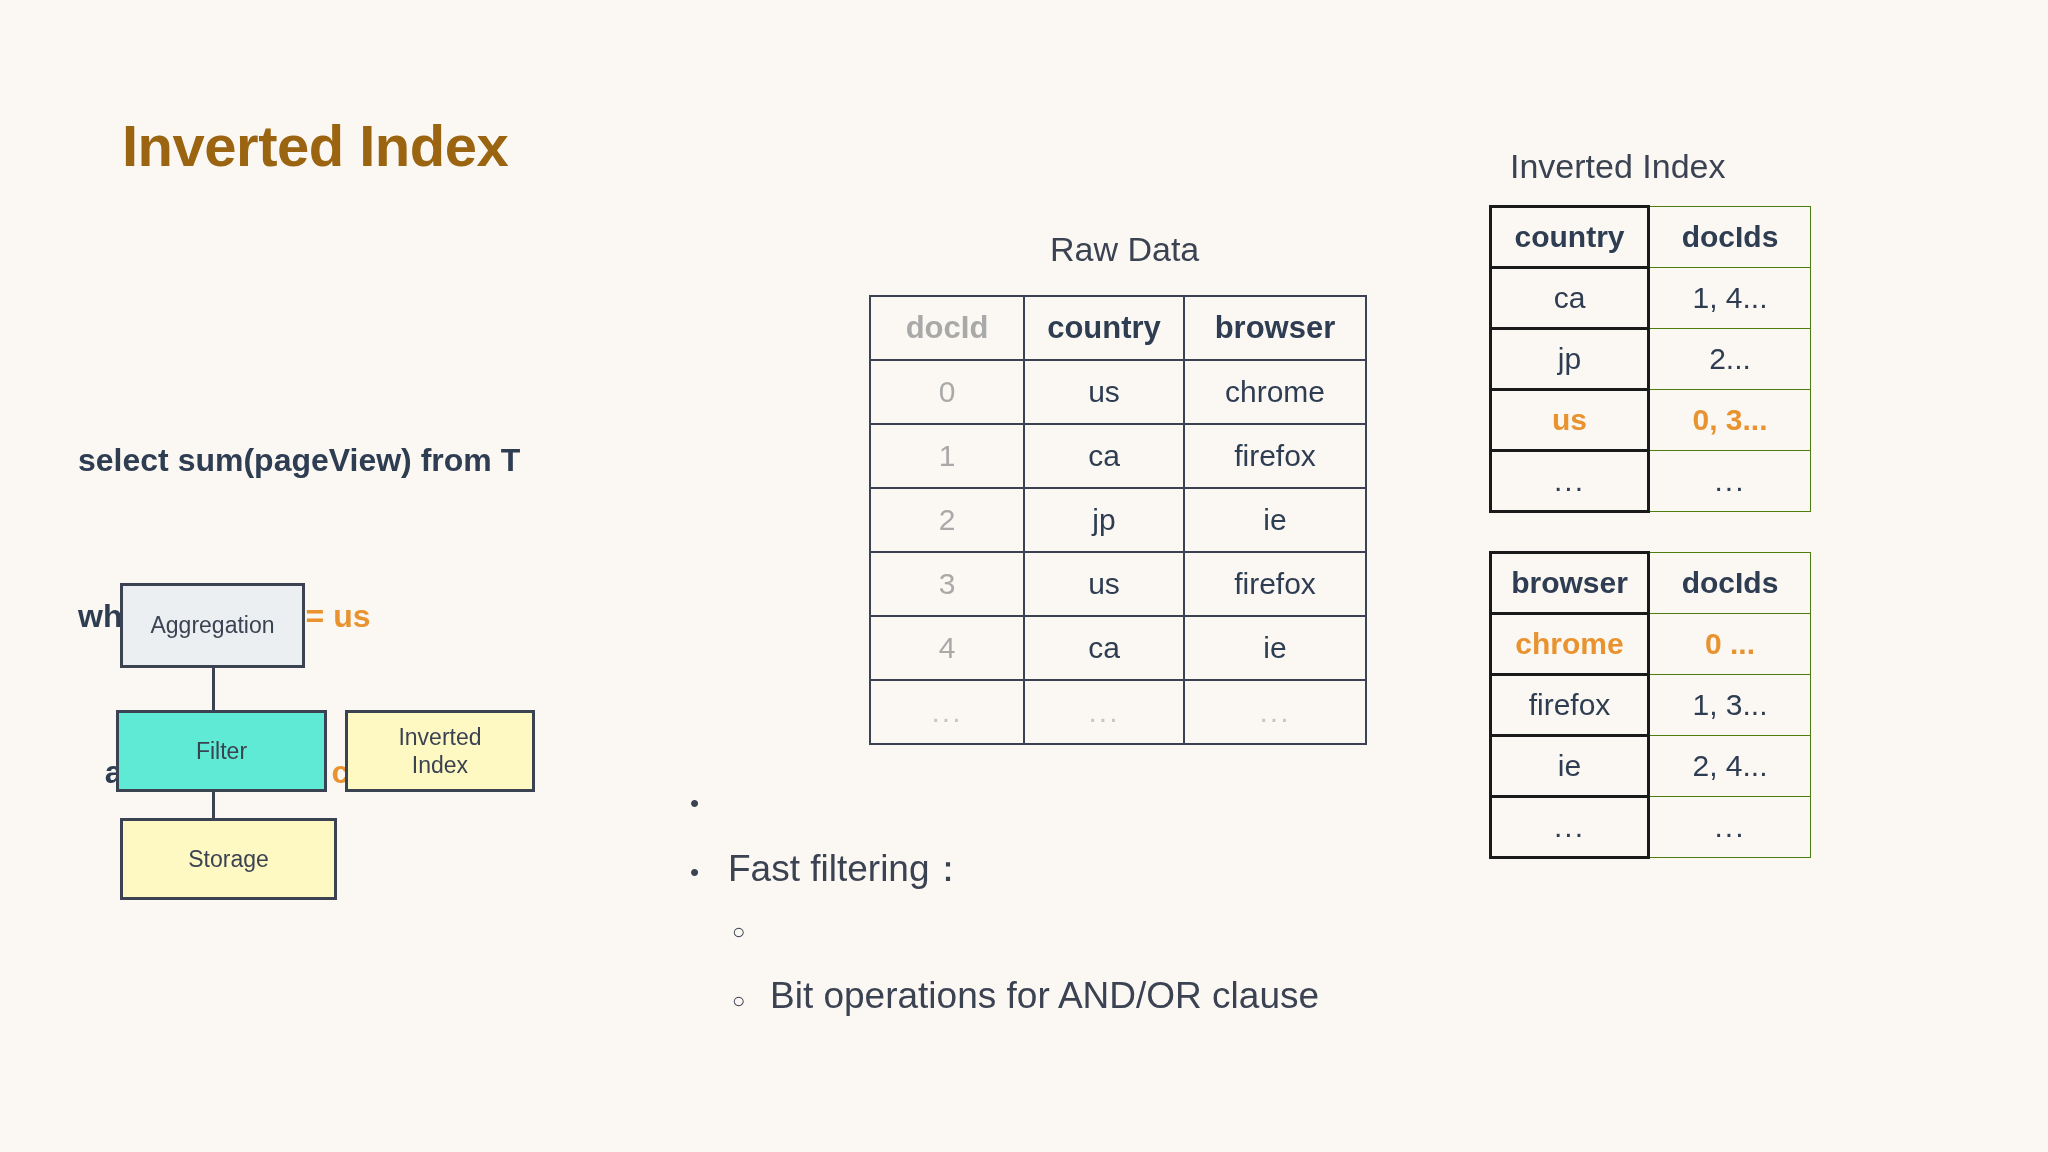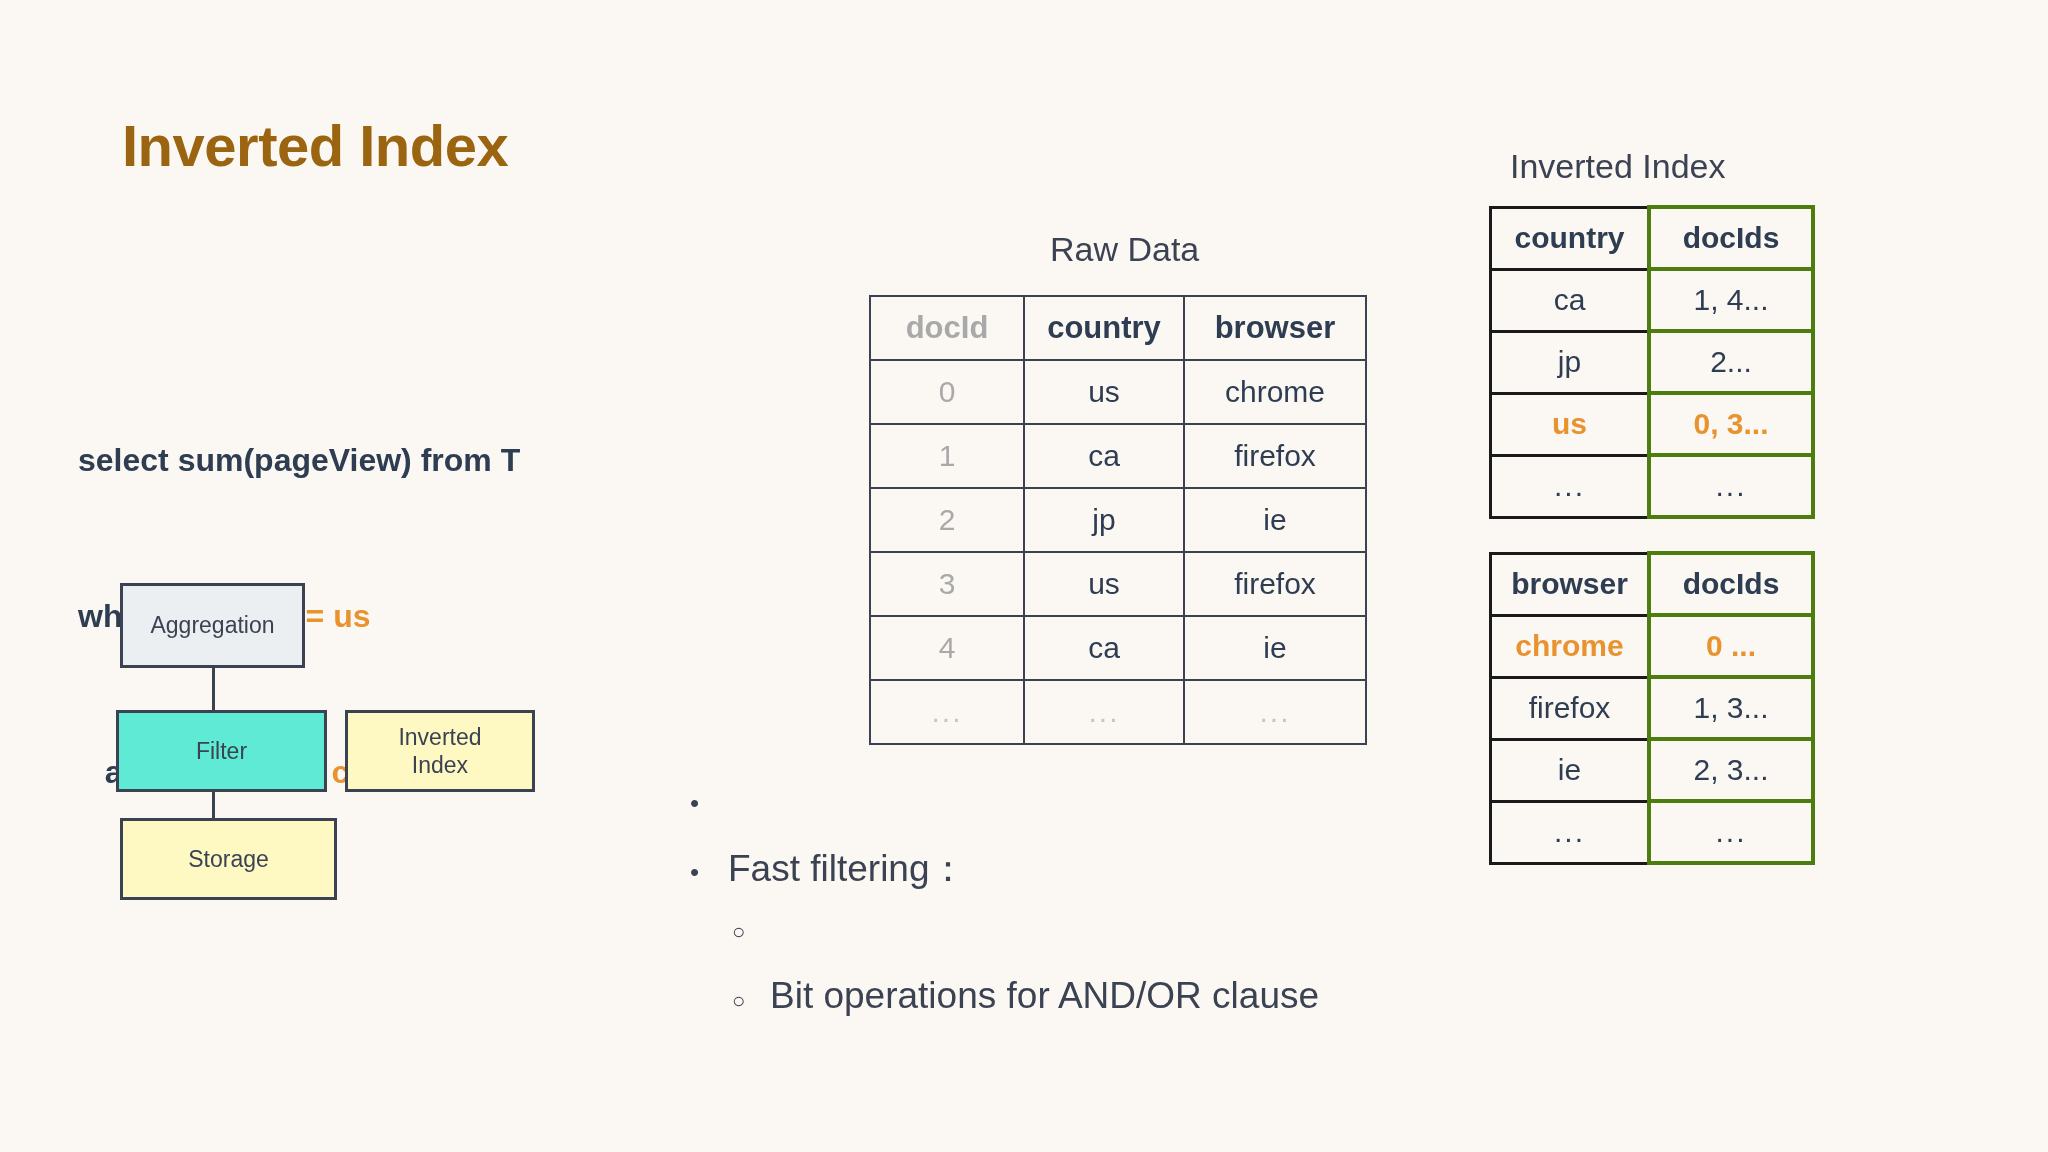--- a/index.html
+++ b/index.html
@@ -134,21 +134,21 @@
   table.ii th, table.ii td {
     text-align: center;
     padding: 0;
     height: 58px;
     font-size: 30px;
     font-weight: 400;
     color: #2e3d52;
   }
   table.ii th { font-weight: 700; }
   table.ii .k { border: 3px solid #1a1a1a; width: 155px; }
-  table.ii .v { border: 4px solid #4d7c0f; width: 160px; }
+  table.ii .v { border: 1px solid #4d7c0f; width: 160px; }
   table.ii .hl { color: #e8932f; font-weight: 700; }
   table.ii .dots { letter-spacing: 2px; }
 
   #ii-country-table { position: absolute; left: 1489px; top: 205px; }
   #ii-browser-table { position: absolute; left: 1489px; top: 551px; }
 
   
   .bullets {
     position: absolute;
     left: 690px;
@@ -281,21 +281,21 @@
       <tr>
         <td class="k hl">chrome</td>
         <td class="v hl">0 ...</td>
       </tr>
       <tr>
         <td class="k">firefox</td>
         <td class="v">1, 3...</td>
       </tr>
       <tr>
         <td class="k">ie</td>
-        <td class="v">2, 3...</td>
+        <td class="v">2, 4...</td>
       </tr>
       <tr>
         <td class="k dots">...</td>
         <td class="v dots">...</td>
       </tr>
     </tbody>
   </table>
 
   <div class="bullets">
     <div class="bullet-l1">

